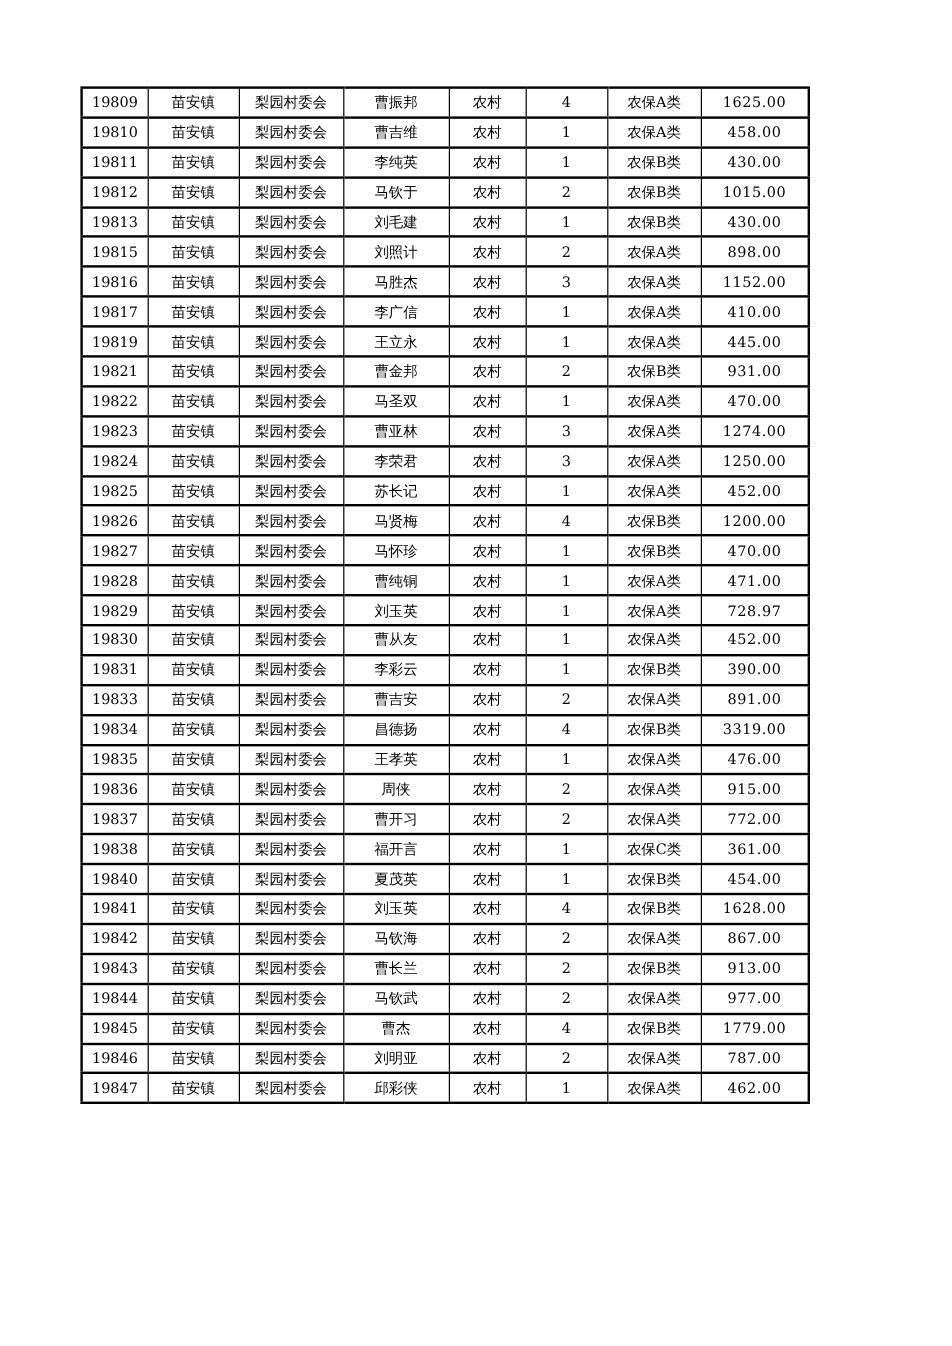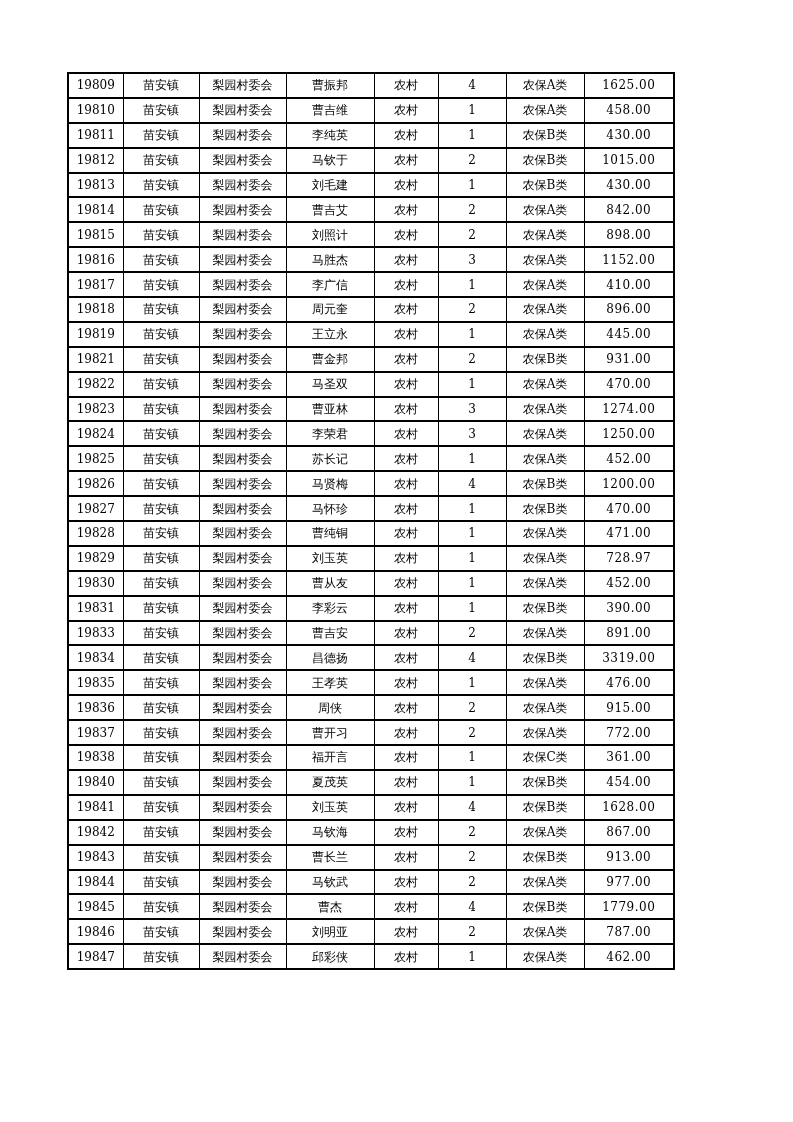--- a/index.html
+++ b/index.html
@@ -108,30 +108,20 @@
           <td>19813</td>
           <td>苗安镇</td>
           <td>梨园村委会</td>
           <td>刘毛建</td>
           <td>农村</td>
           <td>1</td>
           <td>农保B类</td>
           <td>430.00</td>
         </tr>
         <tr>
-          <td>19814</td>
-          <td>苗安镇</td>
-          <td>梨园村委会</td>
-          <td>曹吉艾</td>
-          <td>农村</td>
-          <td>2</td>
-          <td>农保A类</td>
-          <td>842.00</td>
-        </tr>
-        <tr>
           <td>19815</td>
           <td>苗安镇</td>
           <td>梨园村委会</td>
           <td>刘照计</td>
           <td>农村</td>
           <td>2</td>
           <td>农保A类</td>
           <td>898.00</td>
         </tr>
         <tr>
@@ -146,30 +136,20 @@
         </tr>
         <tr>
           <td>19817</td>
           <td>苗安镇</td>
           <td>梨园村委会</td>
           <td>李广信</td>
           <td>农村</td>
           <td>1</td>
           <td>农保A类</td>
           <td>410.00</td>
-        </tr>
-        <tr>
-          <td>19818</td>
-          <td>苗安镇</td>
-          <td>梨园村委会</td>
-          <td>周元奎</td>
-          <td>农村</td>
-          <td>2</td>
-          <td>农保A类</td>
-          <td>896.00</td>
         </tr>
         <tr>
           <td>19819</td>
           <td>苗安镇</td>
           <td>梨园村委会</td>
           <td>王立永</td>
           <td>农村</td>
           <td>1</td>
           <td>农保A类</td>
           <td>445.00</td>

